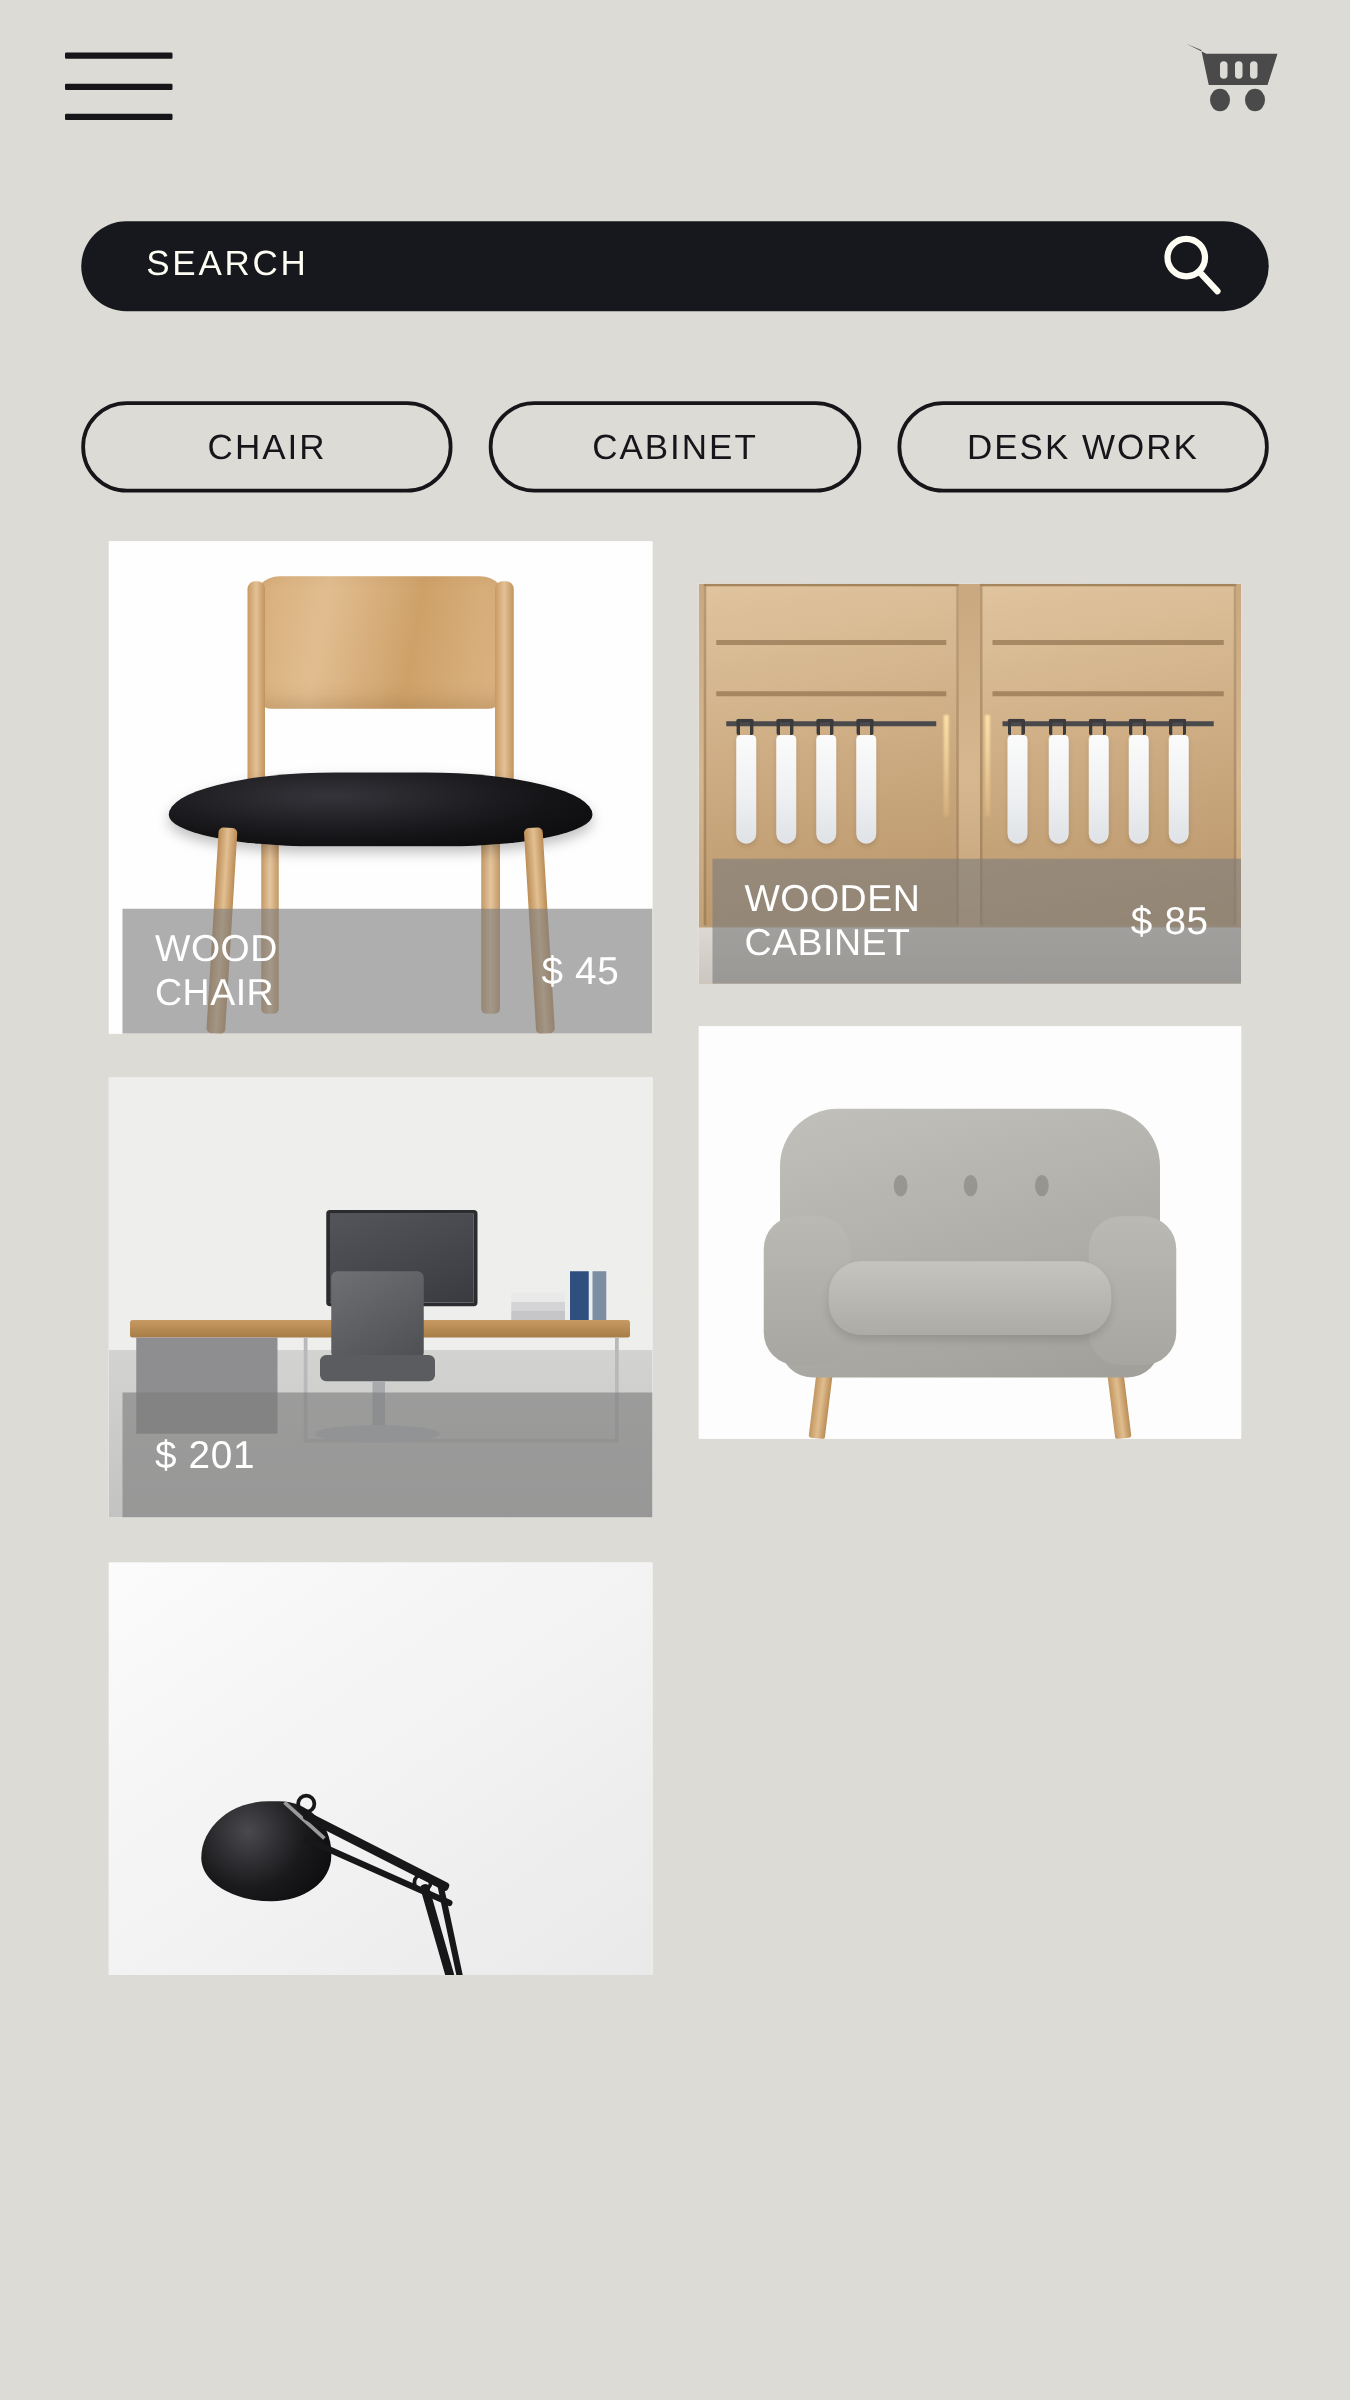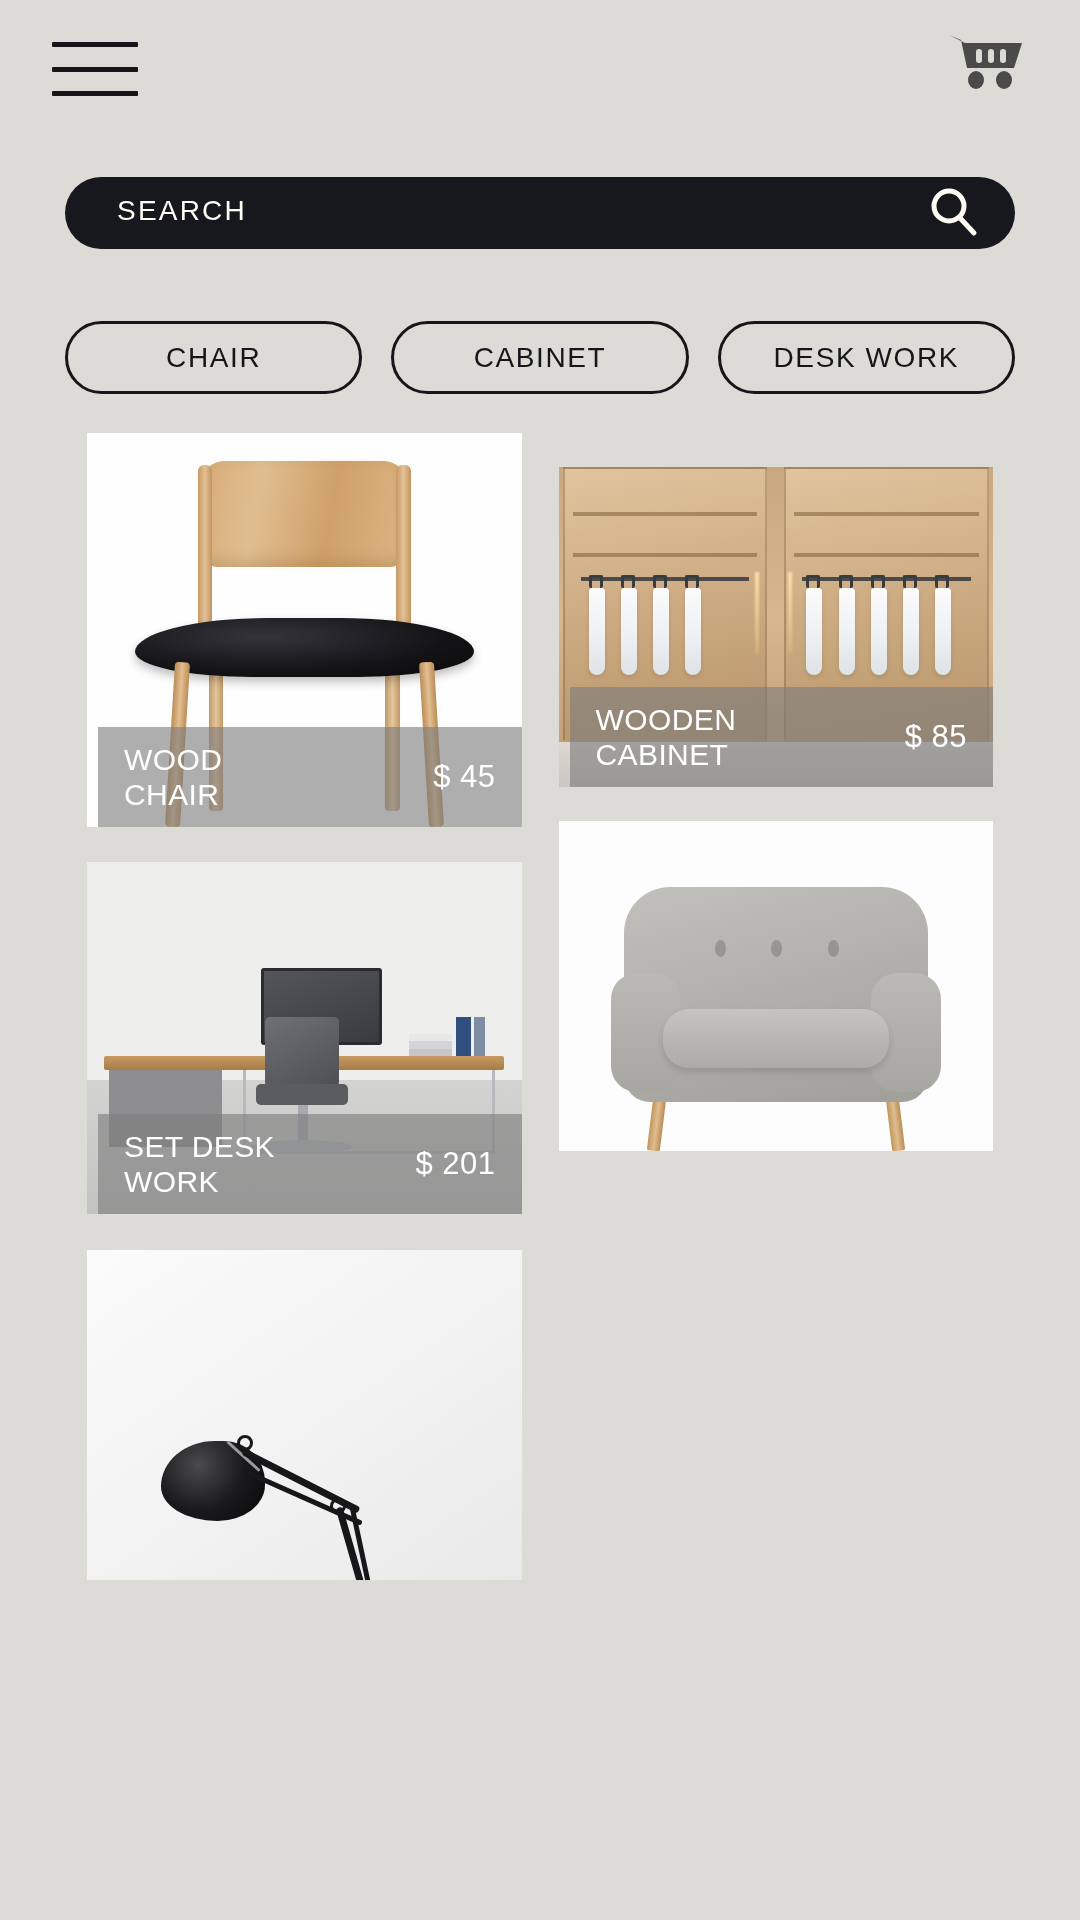--- a/index.html
+++ b/index.html
@@ -363,22 +363,20 @@
         <div class="dk-bk3"></div>
         <div class="dk-top"></div>
         <div class="dk-panel"></div>
         <div class="dk-legs"></div>
         <div class="dk-chair-back"></div>
         <div class="dk-chair-seat"></div>
         <div class="dk-chair-post"></div>
         <div class="dk-chair-base"></div>
       </div>
       <div class="overlay ov-md">
-        <span class="p-name">SET DESK
-WORK</span>
         <span class="p-price">$ 201</span>
       </div>
     </div>
 
     <div class="card h-lamp">
       <div class="card-media img-lamp">
         <div class="lp-shade"></div>
         <div class="lp-spring"></div>
         <div class="lp-joint j1"></div>
         <div class="lp-arm a"></div>

